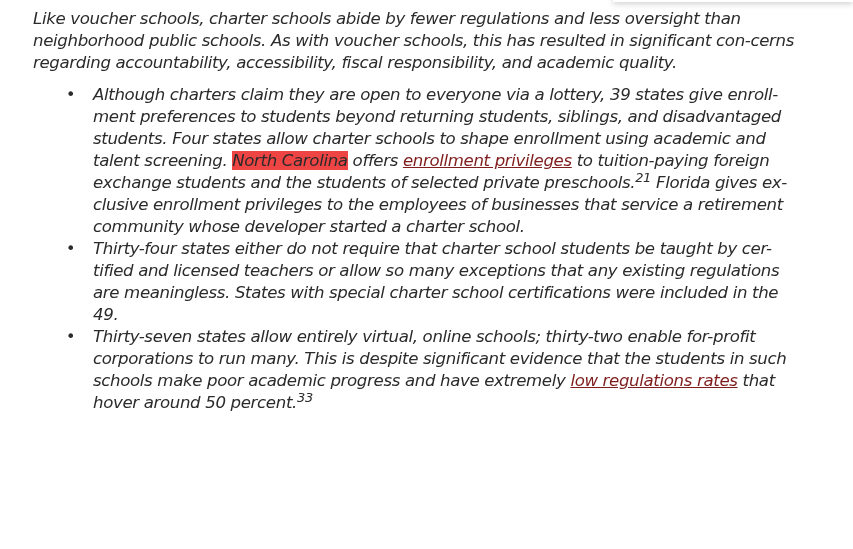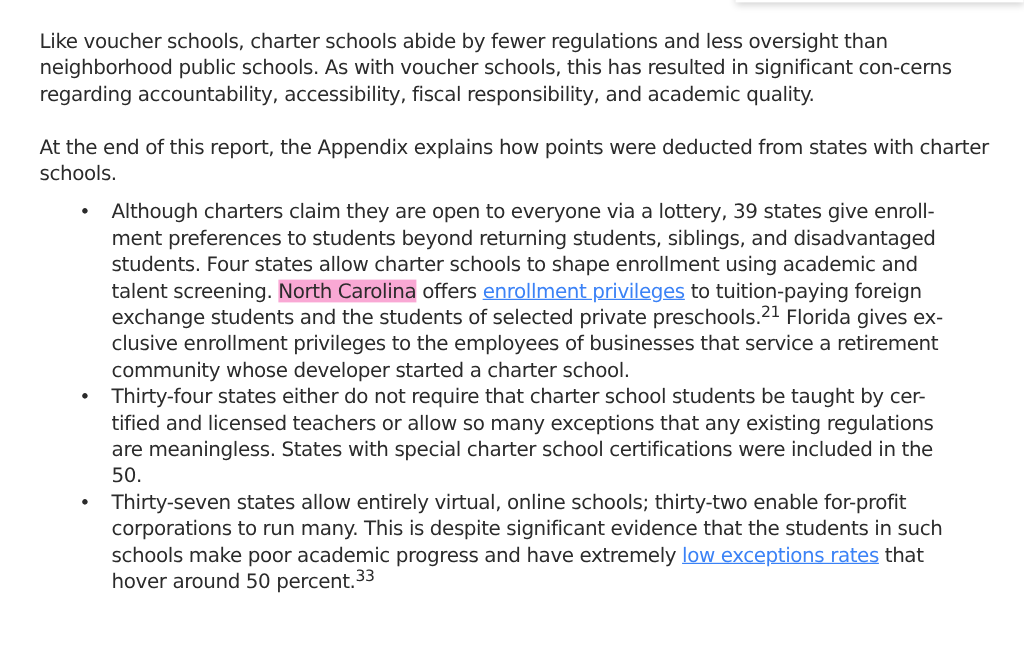--- a/index.html
+++ b/index.html
@@ -1,48 +1,47 @@
 <!DOCTYPE html>
 <html><head>
 <meta charset="utf-8">
 <style>
   html,body{margin:0;padding:0;}
   body{width:853px;height:549px;overflow:hidden;background:#fff;position:relative;
     font-family:"DejaVu Sans","Liberation Sans",sans-serif;color:#2b2b2b;}
   .shadow-panel{position:absolute;right:0;top:-20px;width:240px;height:22px;
     background:#fff;box-shadow:0 2px 6px rgba(0,0,0,0.18);}
-  .content{position:absolute;left:33px;top:24px;width:800px;}
+  .content{position:absolute;left:33px;top:8px;width:800px;font-style:italic;}
   p{margin:0;font-size:16.6px;line-height:22px;letter-spacing:-0.35px;}
   .para2{margin-top:22px;}
   h2{margin:18px 0 0 0;font-size:17.5px;line-height:24px;color:#4a8fb9;
      font-weight:bold;letter-spacing:0.2px;}
   ul{list-style:none;margin:10px 0 0 0;padding:0 0 0 60px;}
   li{position:relative;font-size:16.6px;line-height:22px;letter-spacing:-0.35px;width:700px;}
   li .bullet{position:absolute;left:-27px;top:0;font-size:16px;}
-  .hl{background:#f9a8d4;}
-  a{color:#3b82f6;text-decoration:underline;}
+  .hl{background:#ef4444;}
+  a{color:#7f1d1d;text-decoration:underline;}
   sup{font-size:13px;line-height:0;vertical-align:6px;}
 </style>
 </head>
 <body>
 
 <div class="shadow-panel"></div>
 
 <div class="content">
   <p>Like voucher schools, charter schools abide by fewer regulations and less oversight than neighborhood public schools. As with voucher schools, this has resulted in significant con-cerns regarding accountability, accessibility, fiscal responsibility, and academic quality.</p>
-  <p class="para2">At the end of this report, the Appendix explains how points were deducted from states with charter schools.</p>
 
 
   <ul>
     <li>
       <span class="bullet">•</span>
       <span>Although charters claim they are open to everyone via a lottery, 39 states give enroll-ment preferences to students beyond returning students, siblings, and disadvantaged students. Four states allow charter schools to shape enrollment using academic and talent screening. </span><span class="hl">North Carolina</span><span> offers </span><a href="#">enrollment privileges</a><span> to tuition-paying foreign exchange students and the students of selected private preschools.</span><sup>21</sup><span> Florida gives ex-clusive enrollment privileges to the employees of businesses that service a retirement community whose developer started a charter school.</span>
     </li>
     <li>
       <span class="bullet">•</span>
-      <span>Thirty-four states either do not require that charter school students be taught by cer-tified and licensed teachers or allow so many exceptions that any existing regulations are meaningless. States with special charter school certifications were included in the 50.</span>
+      <span>Thirty-four states either do not require that charter school students be taught by cer-tified and licensed teachers or allow so many exceptions that any existing regulations are meaningless. States with special charter school certifications were included in the 49.</span>
     </li>
     <li>
       <span class="bullet">•</span>
-      <span>Thirty-seven states allow entirely virtual, online schools; thirty-two enable for-profit corporations to run many. This is despite significant evidence that the students in such schools make poor academic progress and have extremely </span><a href="#">low exceptions rates</a><span> that hover around 50 percent.</span><sup>33</sup>
+      <span>Thirty-seven states allow entirely virtual, online schools; thirty-two enable for-profit corporations to run many. This is despite significant evidence that the students in such schools make poor academic progress and have extremely </span><a href="#">low regulations rates</a><span> that hover around 50 percent.</span><sup>33</sup>
     </li>
   </ul>
 </div>
 
 </body></html>

